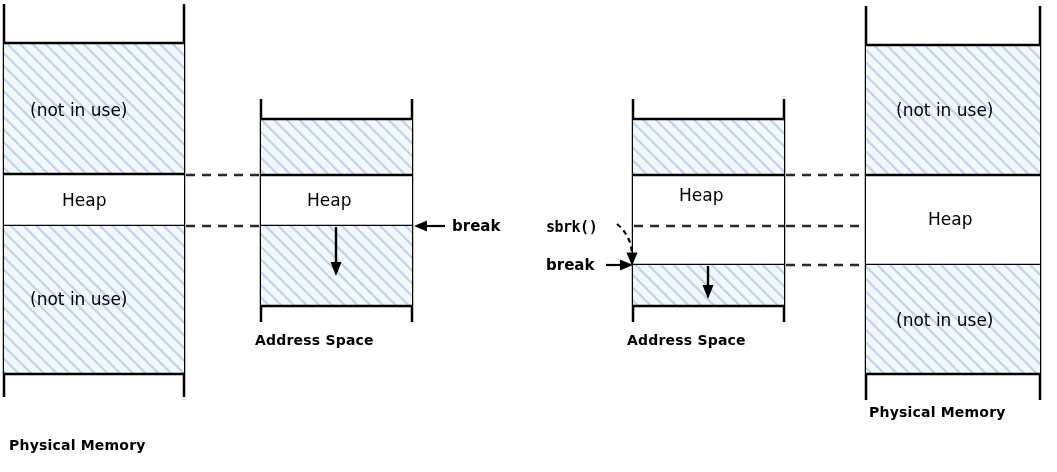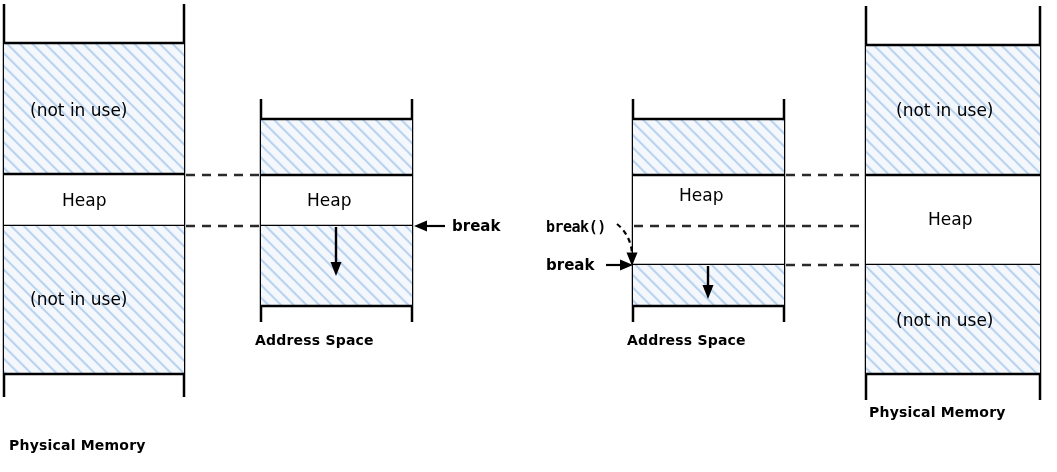--- a/index.html
+++ b/index.html
@@ -174,21 +174,21 @@
   <div class="txt region-label" style="left:62px; top:190px;">Heap</div>
   <div class="txt region-label" style="left:30px; top:289px;">(not in use)</div>
   <div class="txt col-caption" style="left:9px; top:437px;">Physical Memory</div>
 
   <div class="txt region-label" style="left:307px; top:190px;">Heap</div>
   <div class="txt col-caption" style="left:255px; top:332px;">Address Space</div>
   <div class="txt annot-bold" style="left:452px; top:217px;">break</div>
 
   <div class="txt region-label" style="left:679px; top:185px;">Heap</div>
   <div class="txt col-caption" style="left:627px; top:332px;">Address Space</div>
-  <div class="txt annot-mono" style="left:546px; top:218px;">break()</div>
+  <div class="txt annot-mono" style="left:546px; top:218px;">sbrk()</div>
   <div class="txt annot-bold" style="left:546px; top:256px;">break</div>
 
   <div class="txt region-label" style="left:896px; top:100px;">(not in use)</div>
   <div class="txt region-label" style="left:928px; top:209px;">Heap</div>
   <div class="txt region-label" style="left:896px; top:310px;">(not in use)</div>
   <div class="txt col-caption" style="left:869px; top:404px;">Physical Memory</div>
 
 </div>
 
 </body></html>

